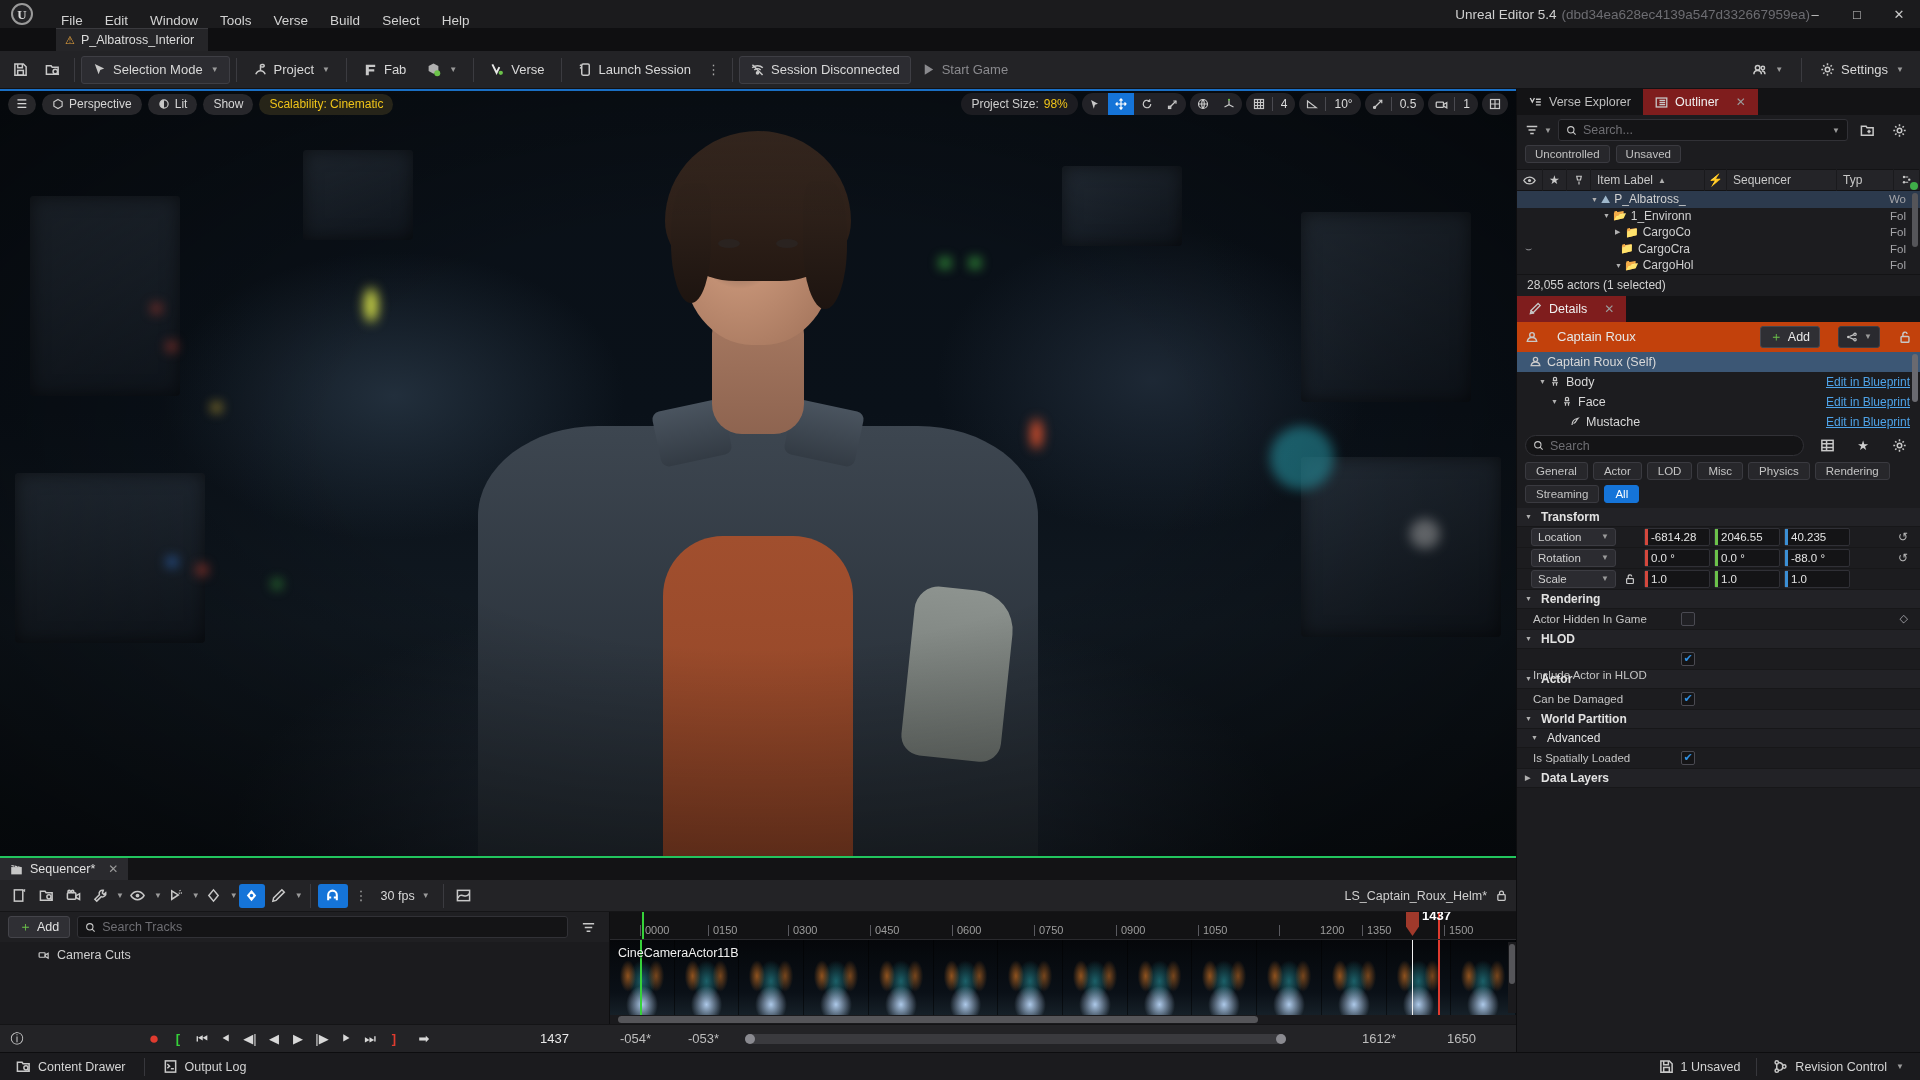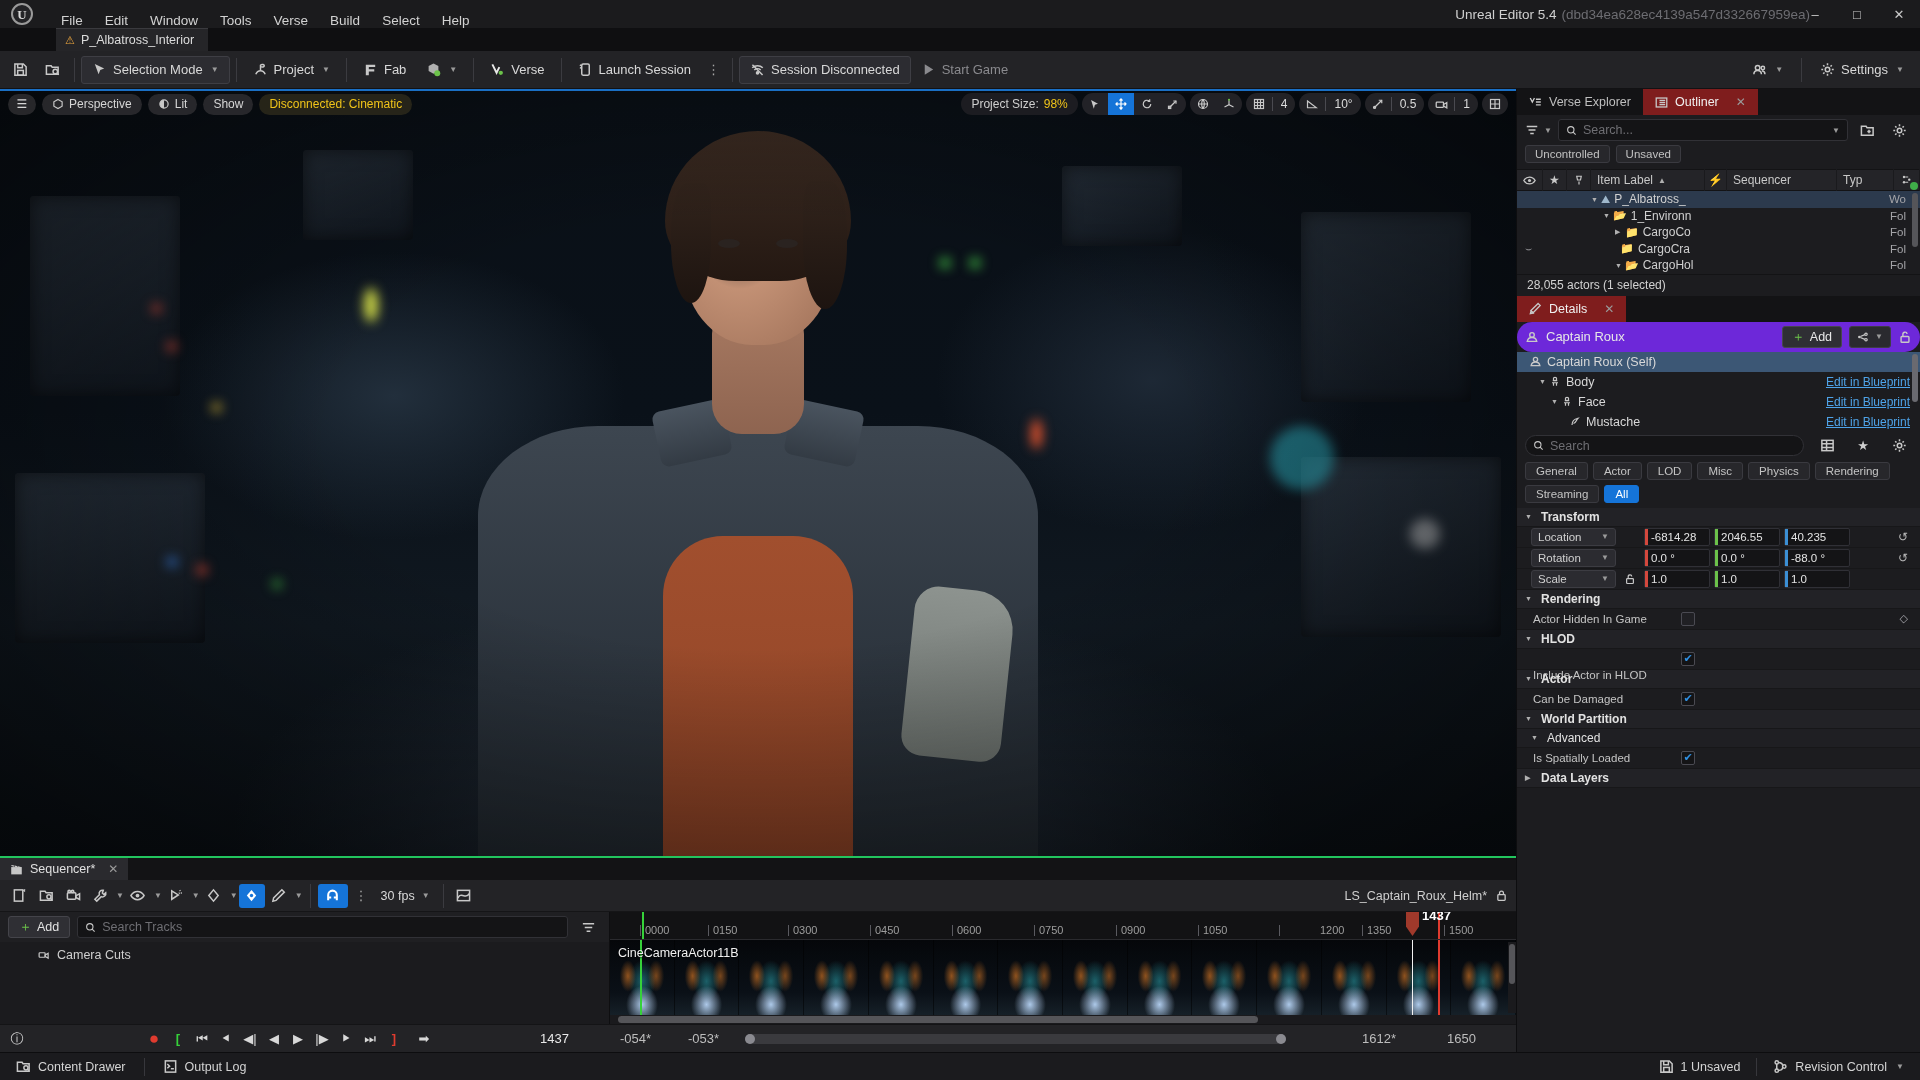--- a/index.html
+++ b/index.html
@@ -272,21 +272,21 @@
   .olh { display:flex; align-items:center; justify-content:center; height:22px; border-right:1px solid #1a1a1d;}
   .ol-rows { background:#1c1c1f; position: relative; }
   .olrow { height: 16.5px; display:flex; align-items:center; font-size:12px; color:#d0d0d0; position:relative;}
   .olrow.sel { background: #2c3a4d; }
   .olrow .typ { position:absolute; right: 14px; font-size: 11.5px; color:#a4a4a8; }
   .tri { font-size:7px; color:#b0b0b0; width:10px; display:inline-block;}
   .folder { color:#c9922f; font-size:11px; }
   .ol-count { height: 22px; display:flex; align-items:center; padding-left:10px; font-size:12px; color:#d2d2d2; background:#1c1c1f; border-top:1px solid #131315;}
 
   .details { flex:1; display:flex; flex-direction:column; min-height:0; background:#1c1c1f;}
-  .det-head { height: 30px; display:flex; align-items:center; gap:7px; padding: 0 8px; background:#6d28d9;border-radius:15px;}
+  .det-head { height: 30px; display:flex; align-items:center; gap:18px; padding: 0 8px; background:#c2410c;}
   .det-head .nm { font-size: 13px; color:#e6e6e6; flex:1; }
   .addbtn2 {
     height:22px; background:#2f2f34; border:1px solid #47474e; border-radius:3px;
     display:flex; align-items:center; gap:5px; padding:0 9px; font-size:12.5px; color:#e8e8e8;
   }
   .addbtn2 .plus { color:#6cc24a; font-size:13px;}
   .minibtn { height:22px; background:#2a2a2f; border:1px solid #3e3e45; border-radius:3px; display:flex; align-items:center; gap:4px; padding:0 7px; color:#c8c8c8; font-size:11px;}
   .comp-list { background:#1c1c1f; position:relative; }
   .comprow { height: 20px; display:flex; align-items:center; font-size:12.5px; color:#d8d8d8; position:relative; padding-left:6px;}
   .comprow.sel { background:#3c5775; }
@@ -522,21 +522,21 @@
             <svg class="ic" style="width:12px;height:12px;" viewBox="0 0 16 16">
                 <circle cx="8" cy="8" r="5.5"></circle>
                 <path d="M8 2.5a5.5 5.5 0 0 0 0 11z" fill="#c8c8c8" stroke="none"></path>
               </svg>
             <span>Lit</span>
           </div>
           <div class="vpb">
             <span>Show</span>
           </div>
           <div class="vpb scal">
-            <span>Disconnected: Cinematic</span>
+            <span>Scalability: Cinematic</span>
           </div>
         </div>
 
         <div class="vp-right">
           <div class="psize">
             <span>Project Size:</span>
             <b>98%</b>
           </div>
           <div class="vgrp">
             <div class="vi">

